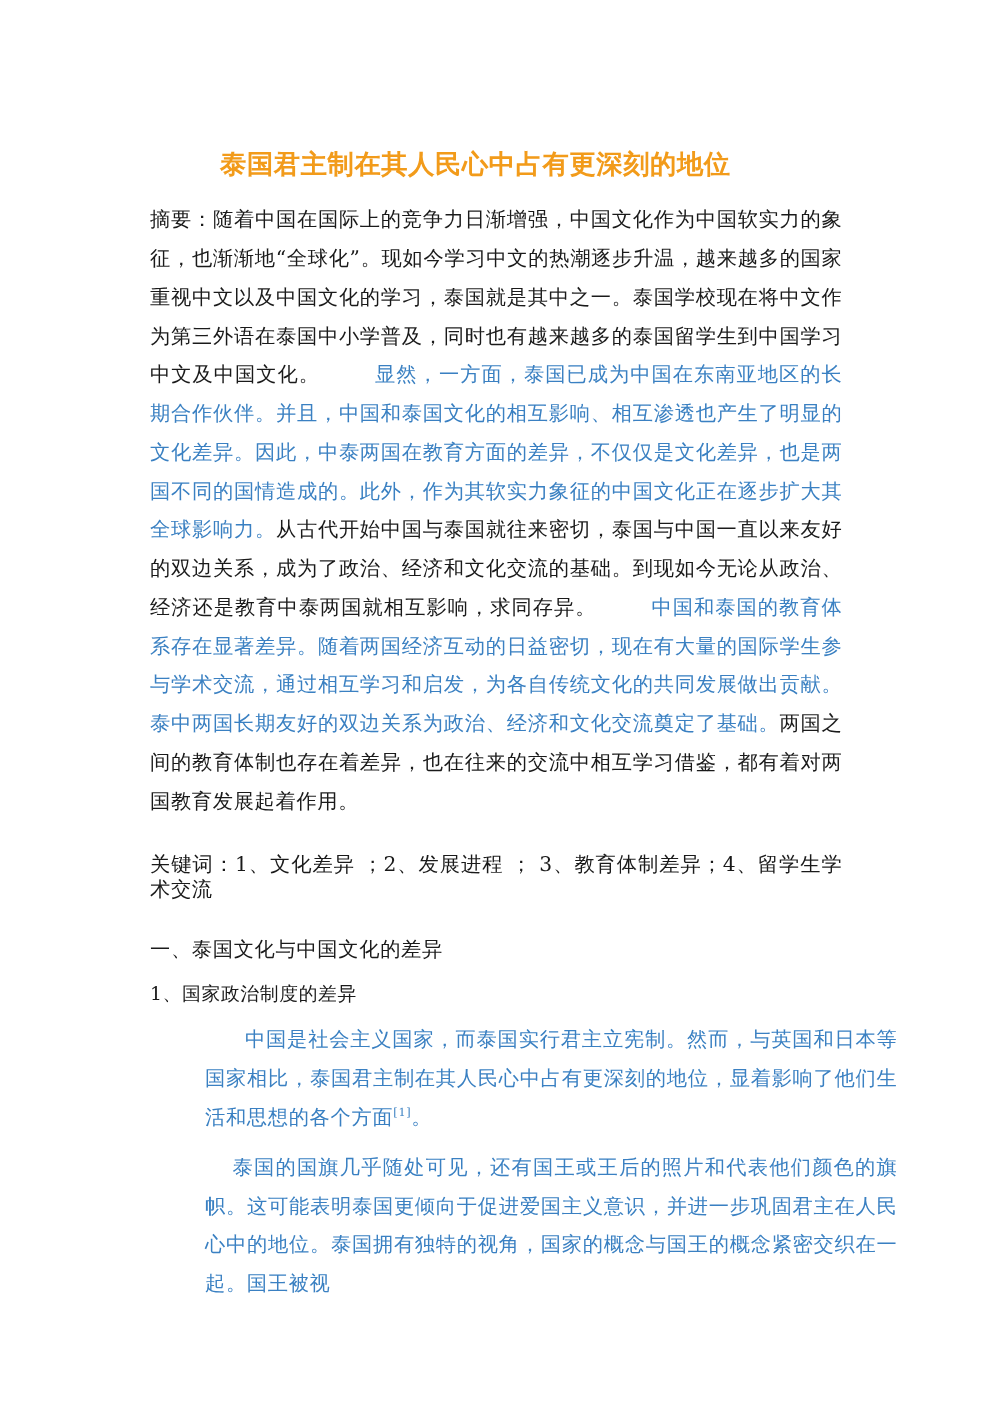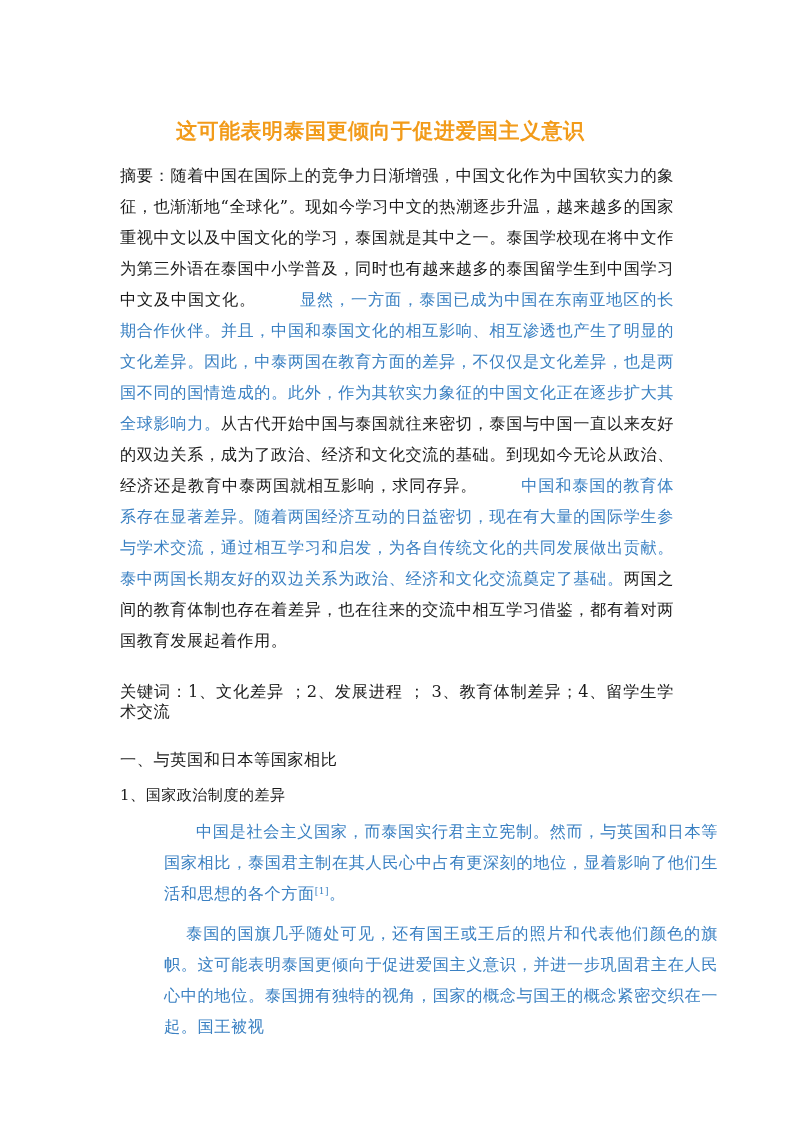--- a/index.html
+++ b/index.html
@@ -17,29 +17,29 @@
   .keywords { top: 682px; line-height: 20px; }
   .heading1 { top: 744px; line-height: 31px; font-size: 16.2px; }
   .heading2 { top: 780px; line-height: 31px; font-size: 15px; }
   .p1 { top: 816px; text-indent: 32px; }
   .p2 { top: 918px; text-indent: 22px; }
   sup { font-size: 9px; vertical-align: top; position: relative; top: -2px; }
 </style>
 </head>
 <body>
 
-<div class="title">这可能表明泰国更倾向于促进爱国主义意识</div>
+<div class="title">泰国君主制在其人民心中占有更深刻的地位</div>
 
 <div class="page">
 
   <div class="para abstract"><span class="label">摘要：</span><span>随着中国在国际上的竞争力日渐增强，中国文化作为中国软实力的象征，也渐渐地“全球化”。现如今学习中文的热潮逐步升温，越来越多的国家重视中文以及中国文化的学习，泰国就是其中之一。泰国学校现在将中文作为第三外语在泰国中小学普及，同时也有越来越多的泰国留学生到中国学习中文及中国文化。</span><span class="blue">显然，一方面，泰国已成为中国在东南亚地区的长期合作伙伴。并且，中国和泰国文化的相互影响、相互渗透也产生了明显的文化差异。因此，中泰两国在教育方面的差异，不仅仅是文化差异，也是两国不同的国情造成的。此外，作为其软实力象征的中国文化正在逐步扩大其全球影响力。</span><span>从古代开始中国与泰国就往来密切，泰国与中国一直以来友好的双边关系，成为了政治、经济和文化交流的基础。到现如今无论从政治、经济还是教育中泰两国就相互影响，求同存异。</span><span class="blue">中国和泰国的教育体系存在显著差异。随着两国经济互动的日益密切，现在有大量的国际学生参与学术交流，通过相互学习和启发，为各自传统文化的共同发展做出贡献。泰中两国长期友好的双边关系为政治、经济和文化交流奠定了基础。</span><span>两国之间的教育体制也存在着差异，也在往来的交流中相互学习借鉴，都有着对两国教育发展起着作用。</span></div>
 
   <div class="para keywords"><span class="label">关键词：</span><span>1、文化差异 ；2、发展进程 ； 3、教育体制差异；4、留学生学术交流</span></div>
 
-  <div class="para heading1">一、与英国和日本等国家相比</div>
+  <div class="para heading1">一、泰国文化与中国文化的差异</div>
 
   <div class="para heading2">1、国家政治制度的差异</div>
 
   <div class="para p1 blue"><span>中国是社会主义国家，而泰国实行君主立宪制。然而，与英国和日本等国家相比，泰国君主制在其人民心中占有更深刻的地位，显着影响了他们生活和思想的各个方面</span><sup>[1]</sup><span>。</span></div>
 
   <div class="para p2 blue">泰国的国旗几乎随处可见，还有国王或王后的照片和代表他们颜色的旗帜。这可能表明泰国更倾向于促进爱国主义意识，并进一步巩固君主在人民心中的地位。泰国拥有独特的视角，国家的概念与国王的概念紧密交织在一起。国王被视</div>
 
 </div>
 
 </body></html>

